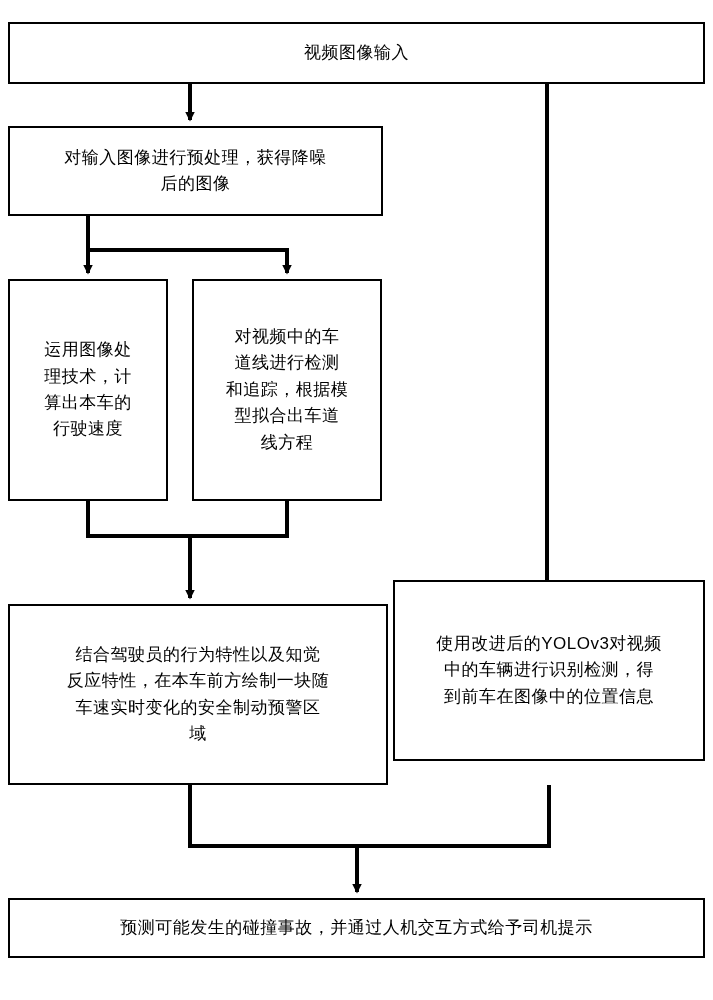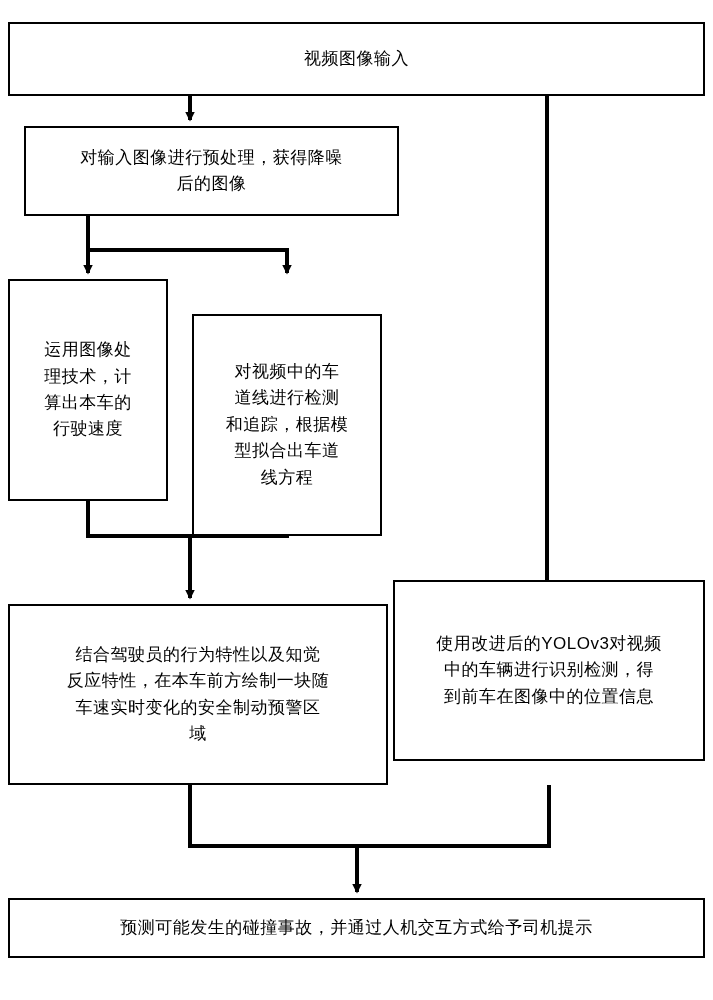--- a/index.html
+++ b/index.html
@@ -30,24 +30,24 @@
     line-height: 1.55;
     letter-spacing: 0.5px;
   }
   .node .txt {
     display: block;
     width: 100%;
     padding: 0 10px;
     box-sizing: border-box;
     white-space: pre-line;
   }
-  #n-input  { left: 8px;   top: 22px;  width: 697px; height: 74px;  font-size: 17px; }
-  #n-pre    { left: 24px;   top: 126px; width: 375px; height: 90px;  font-size: 17px; }
+  #n-input  { left: 8px;   top: 22px;  width: 697px; height: 62px;  font-size: 17px; }
+  #n-pre    { left: 8px;   top: 126px; width: 375px; height: 90px;  font-size: 17px; }
   #n-speed  { left: 8px;   top: 279px; width: 160px; height: 222px; font-size: 17px; }
-  #n-lane   { left: 192px; top: 279px; width: 190px; height: 222px; font-size: 17px; margin-top: 35px; }
+  #n-lane   { left: 192px; top: 279px; width: 190px; height: 222px; font-size: 17px; }
   #n-warn   { left: 8px;   top: 604px; width: 380px; height: 181px; font-size: 17px; }
   #n-yolo   { left: 393px; top: 580px; width: 312px; height: 181px; font-size: 17px; }
   #n-out    { left: 8px;   top: 898px; width: 697px; height: 60px;  font-size: 17px; }
 
   svg.edges {
     position: absolute;
     left: 0;
     top: 0;
     width: 713px;
     height: 1000px;

